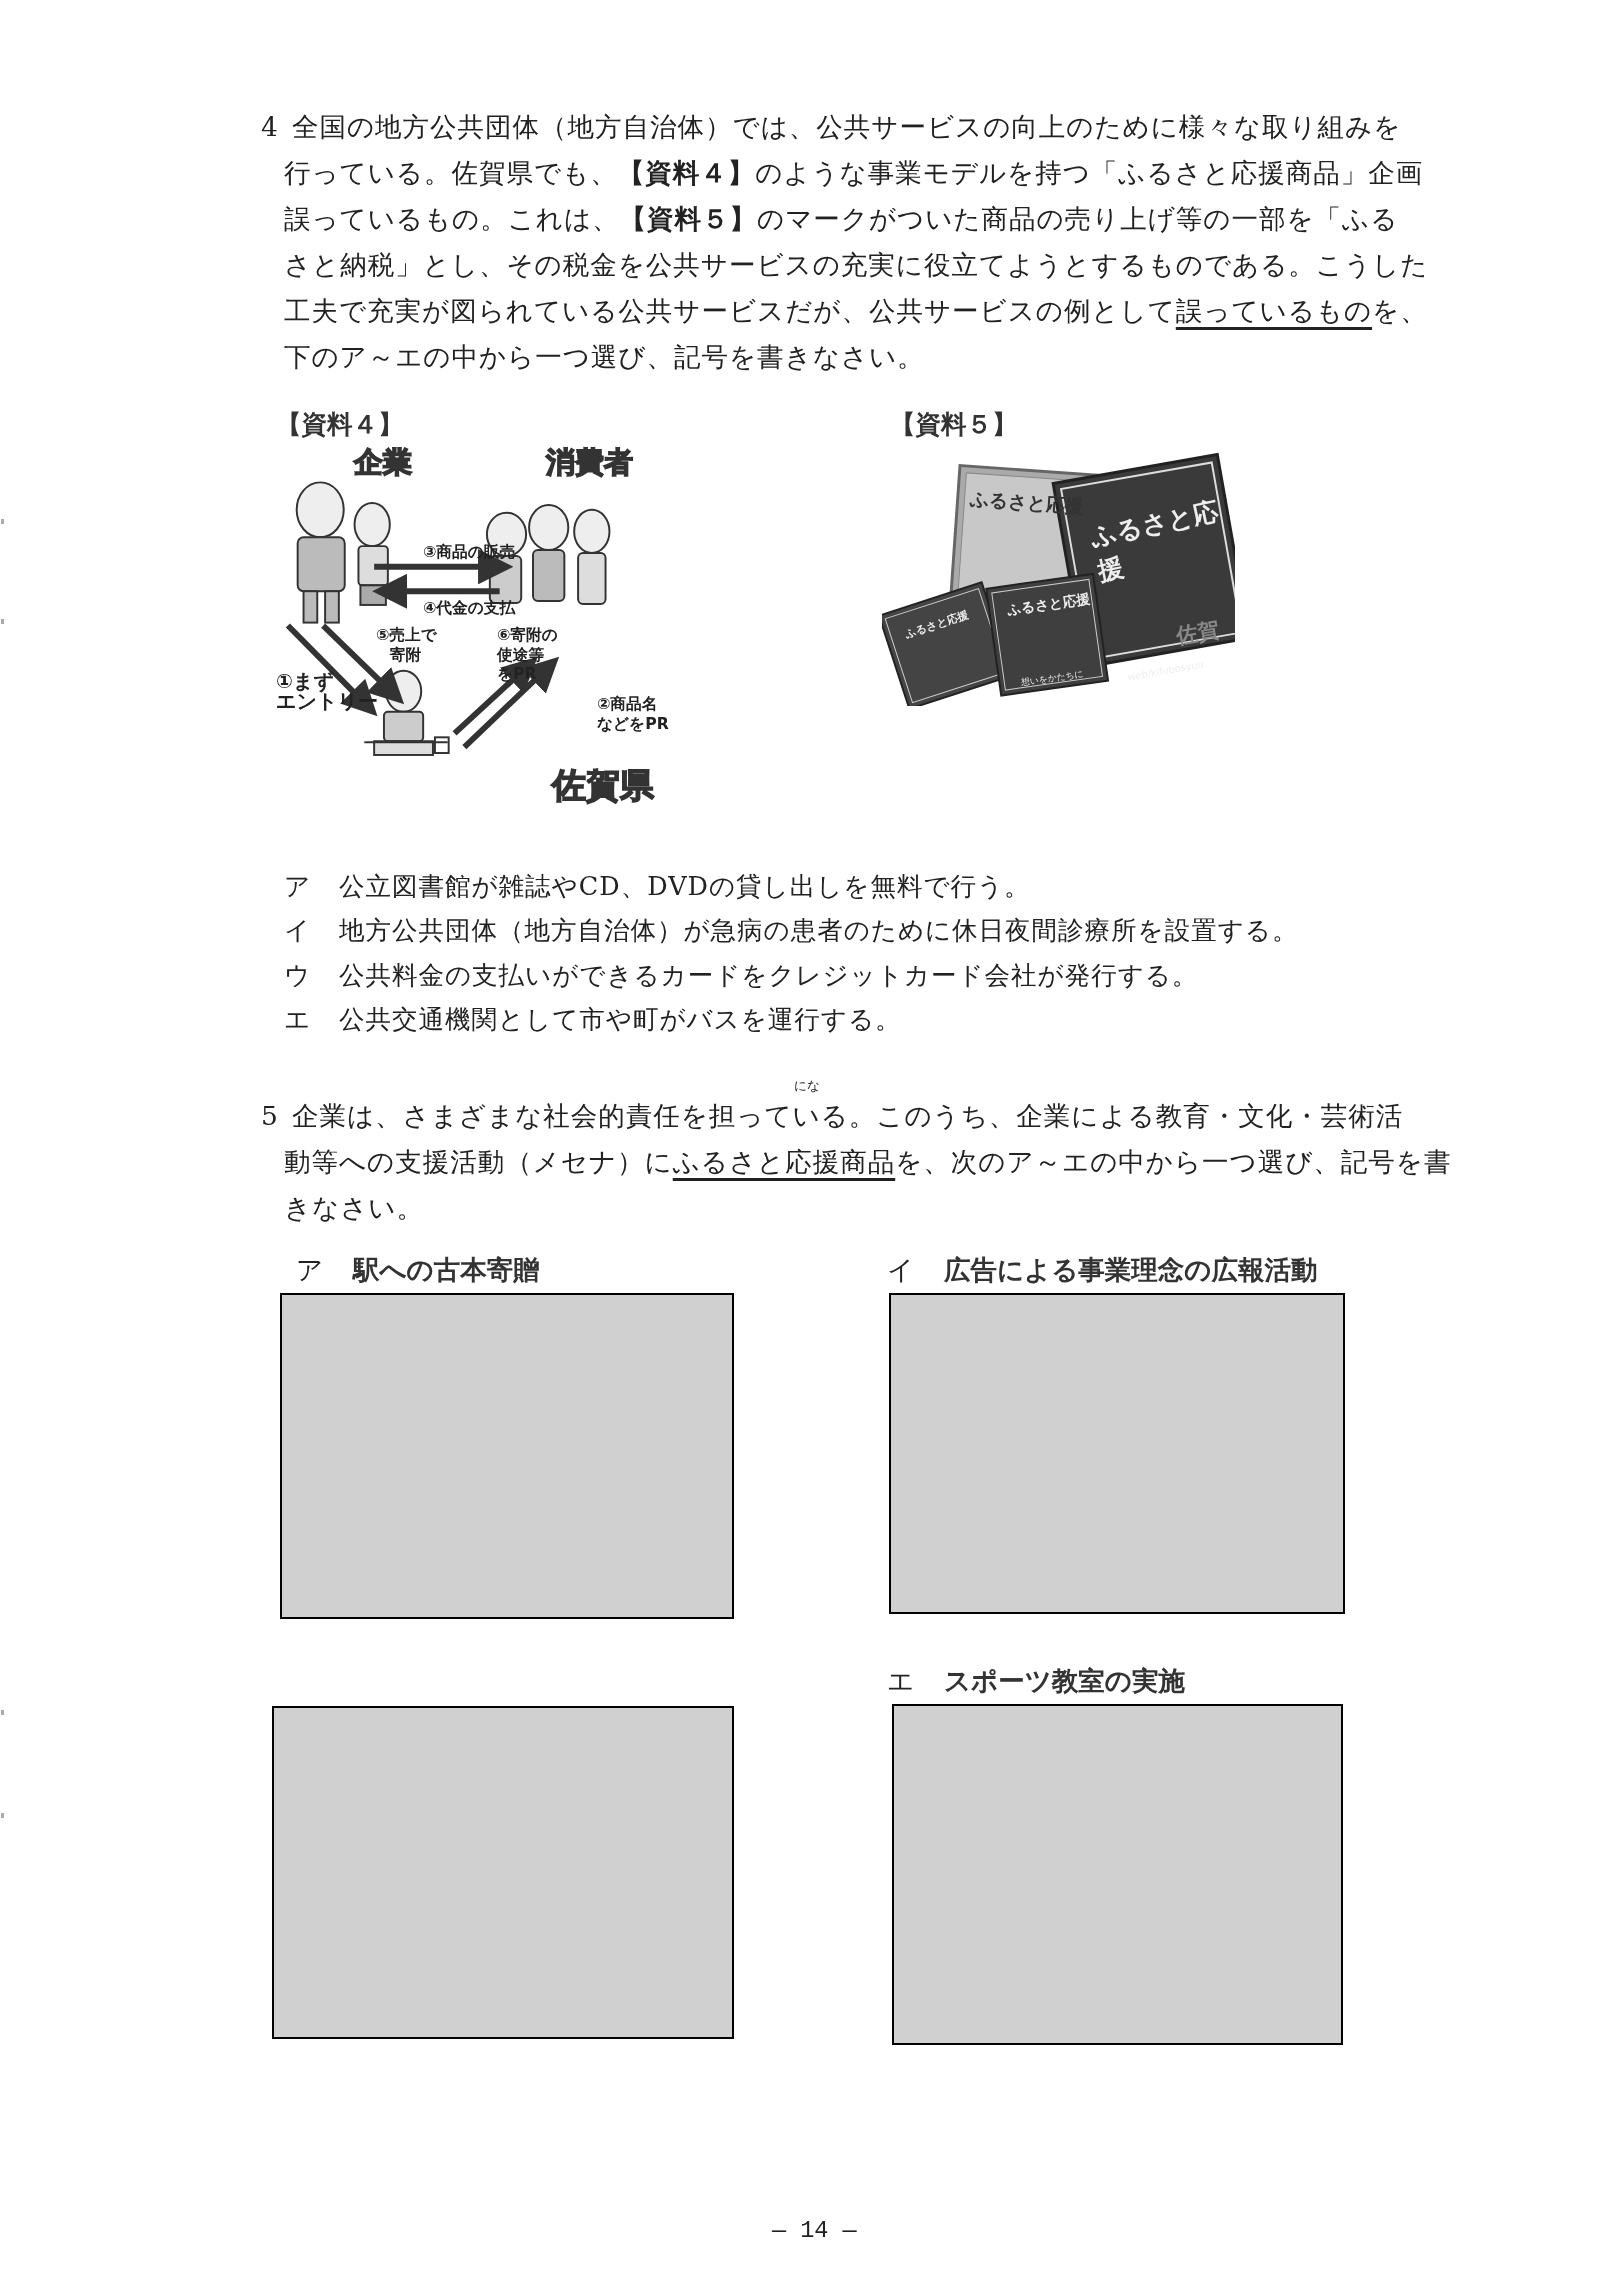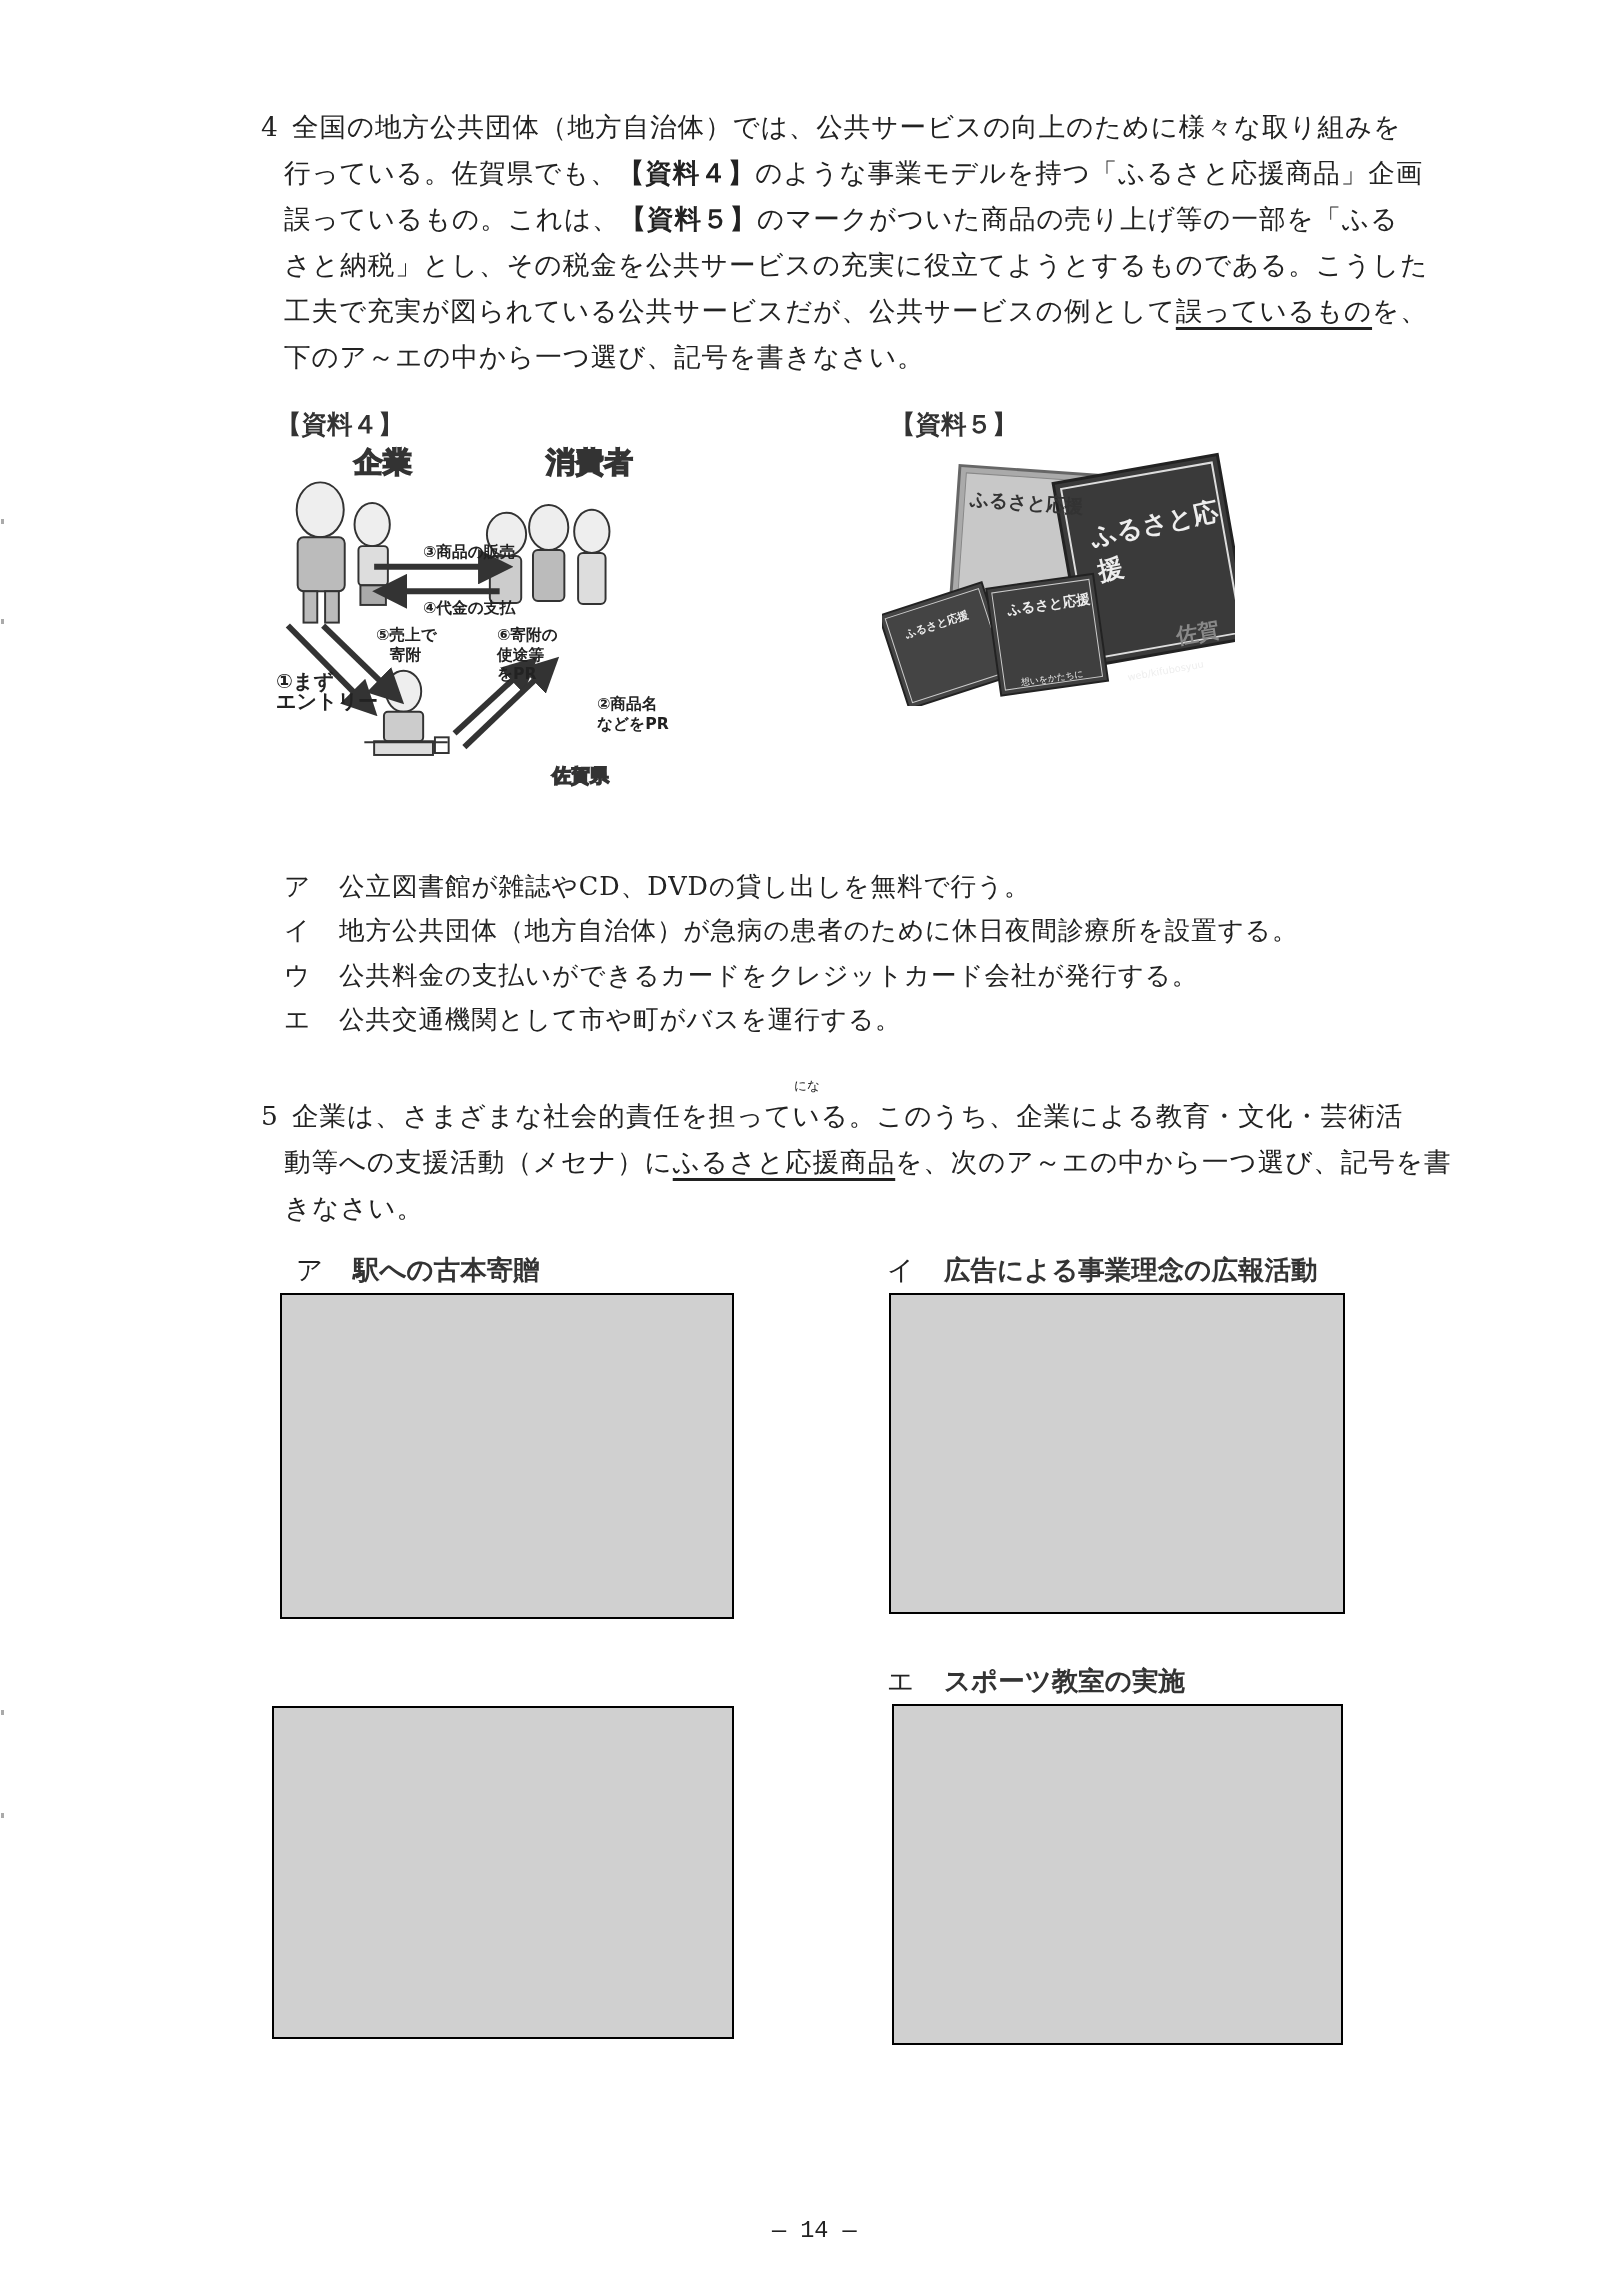--- a/index.html
+++ b/index.html
@@ -77,21 +77,21 @@
 
     <line x1="100" y1="118" x2="230" y2="118" stroke="#333" stroke-width="6" marker-end="url(#ah)"></line>
     <line x1="228" y1="143" x2="110" y2="143" stroke="#333" stroke-width="6" marker-end="url(#ah)"></line>
     <line x1="12" y1="178" x2="95" y2="262" stroke="#333" stroke-width="6" marker-end="url(#ah)"></line>
     <line x1="48" y1="178" x2="122" y2="250" stroke="#333" stroke-width="6" marker-end="url(#ah)"></line>
     <line x1="182" y1="288" x2="258" y2="218" stroke="#333" stroke-width="6" marker-end="url(#ah)"></line>
     <line x1="192" y1="302" x2="280" y2="218" stroke="#333" stroke-width="6" marker-end="url(#ah)"></line>
   </svg>
   <div class="abs gothic" style="left:78px; top:-7.8px; font-size:29px; color:#fff; -webkit-text-stroke:1.5px #333;">企業</div>
   <div class="abs gothic" style="left:270px; top:-7.8px; font-size:29px; color:#fff; -webkit-text-stroke:1.5px #333;">消費者</div>
-  <div class="abs gothic" style="left:276px; top:312px; font-size:19px; color:#8b5cf6; -webkit-text-stroke:1.5px #333;">佐賀県</div>
+  <div class="abs gothic" style="left:276px; top:312px; font-size:34px; color:#8b5cf6; -webkit-text-stroke:1.5px #333;">佐賀県</div>
   <div class="abs gothic" style="left:147px; top:91px; font-size:15.7px;">③商品の販売</div>
   <div class="abs gothic" style="left:147px; top:147px; font-size:15.7px;">④代金の支払</div>
   <div class="abs gothic" style="left:0px; top:221px; font-size:20px; line-height:19.6px;">
       <div>①まず</div>
       <div>エントリー</div>
     </div>
   <div class="abs gothic" style="left:100px; top:174px; font-size:15.7px; line-height:19.6px;">
       <div>⑤売上で</div>
       <div style="padding-left:13.7px">寄附</div>
     </div>

